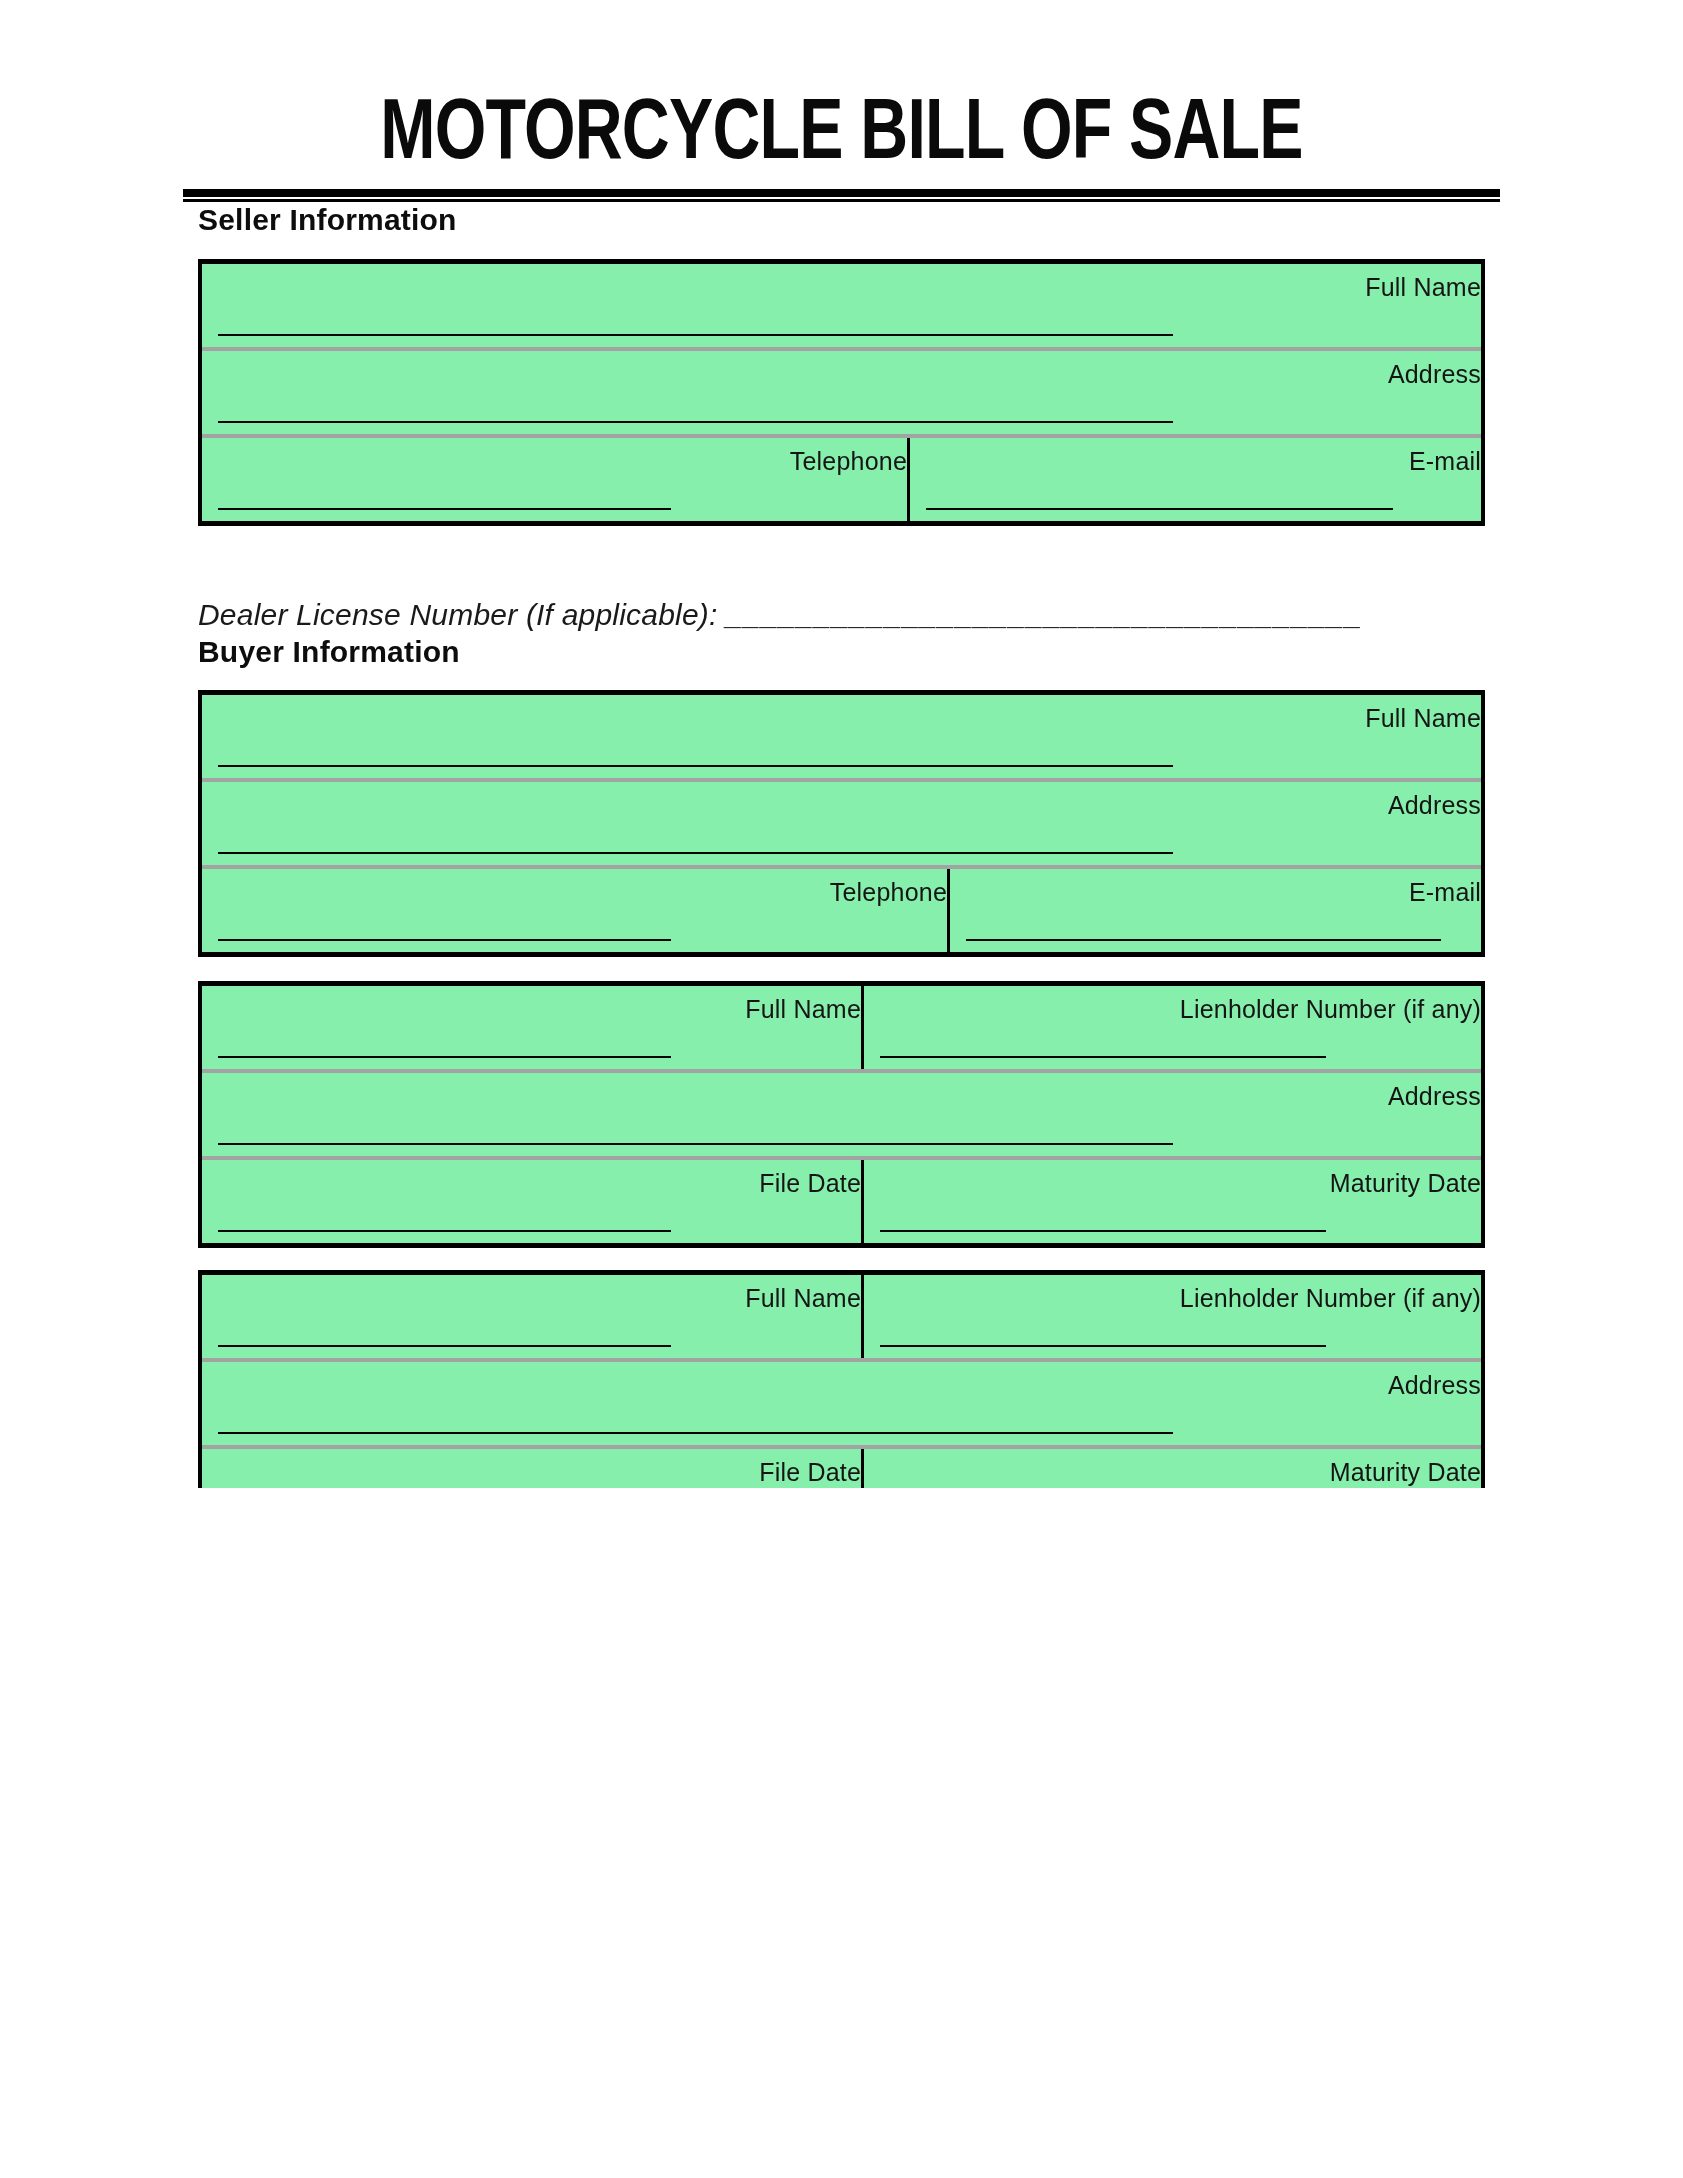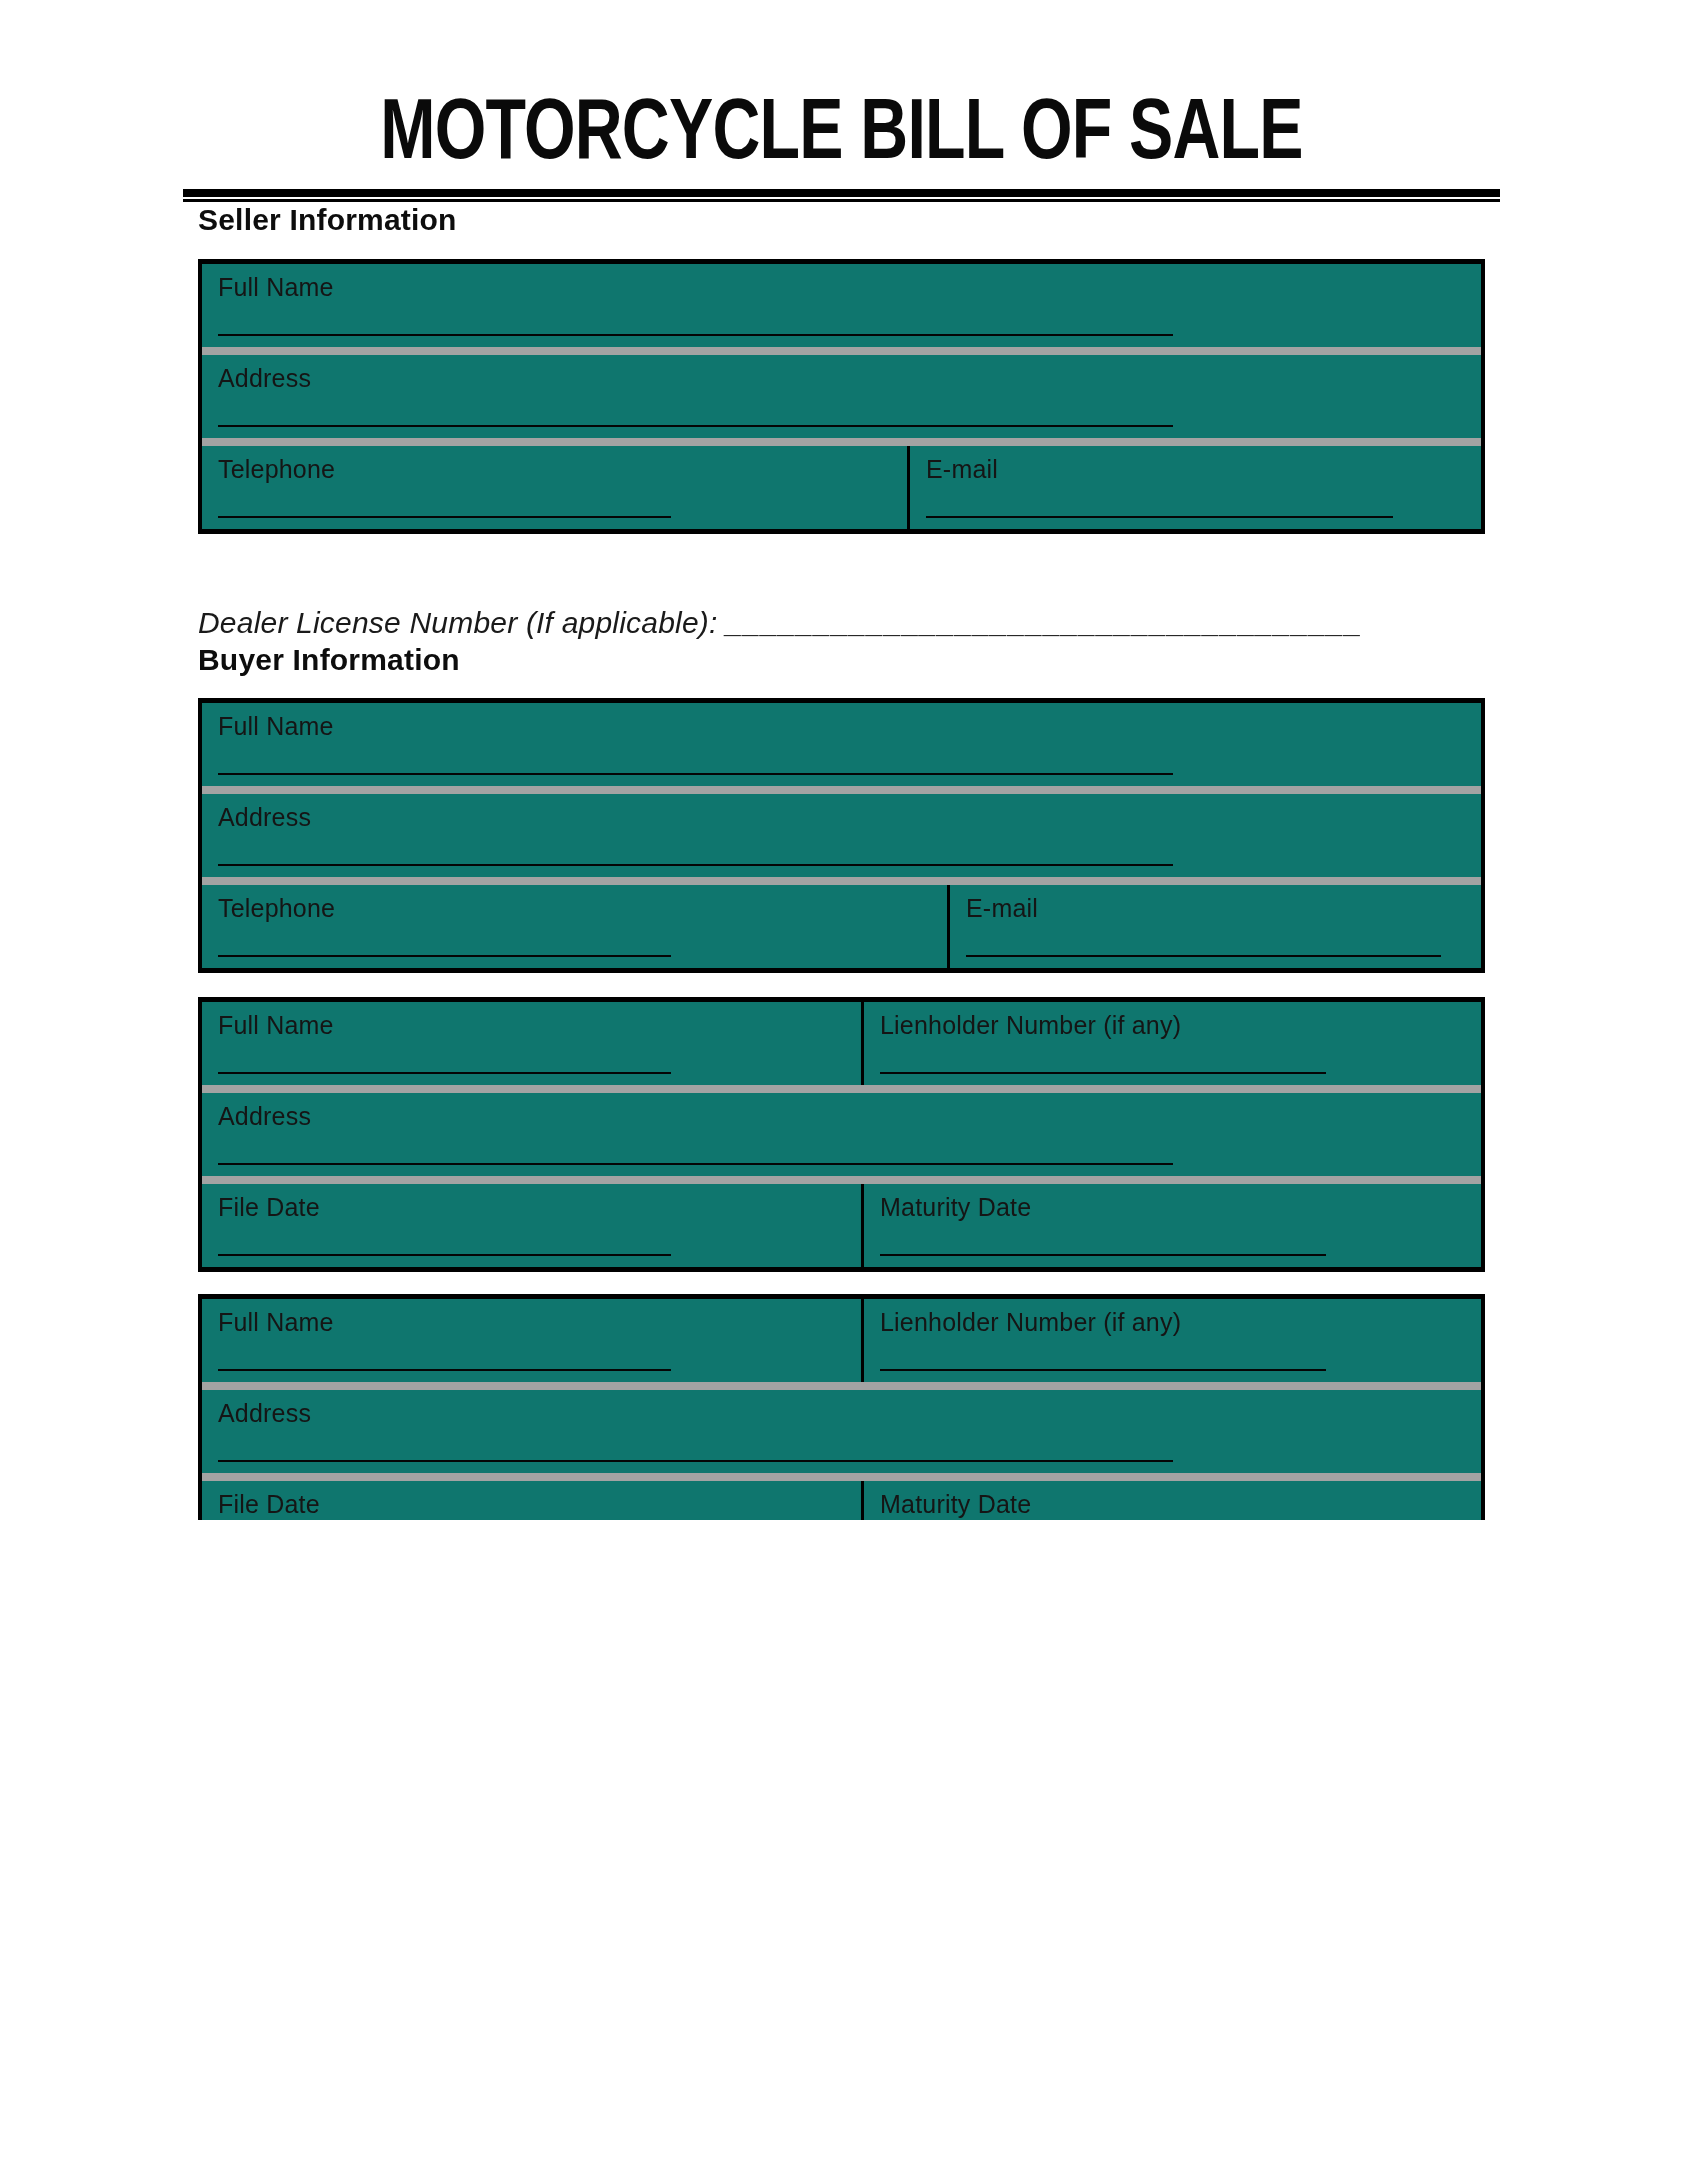--- a/index.html
+++ b/index.html
@@ -46,29 +46,30 @@
   .sec-seller  { margin-top: 61px; }
   .sec-buyer   { margin-top: 19px; }
   .sec-boat    { margin-top: 48px; }
   .sec-trailer { margin-top: 63px; }
 
   
   .form-table {
     border: 4px solid #000;
     border-top-width: 5px;
     border-bottom-width: 5px;
-    background: #0f766e;
+    background: #86efac;
+    text-align: right;
   }
   .t-seller  { margin-top: 21px; }
   .t-buyer   { margin-top: 20px; }
   .t-boat    { margin-top: 24px; }
   .t-trailer { margin-top: 22px; border-bottom: none; }
 
   .row { display: flex; height: 83px; }
-  .row + .row { border-top: 8px solid #a3a3a3; }
+  .row + .row { border-top: 4px solid #a3a3a3; }
   .row-cut { height: 39px; overflow: hidden; }
 
   .cell { position: relative; padding: 8px 0 0 16px; box-sizing: border-box; }
   .cell-grow { flex: 1 1 auto; }
   .cell-left { flex: 0 0 auto; border-right: 3px solid #000; }
   .w-seller-left  { width: 708px; }
   .w-buyer-left   { width: 748px; }
   .w-lien-left    { width: 662px; }
 
   .lbl { font-size: 25px; line-height: 30px; color: #151515; letter-spacing: 0.2px; }

